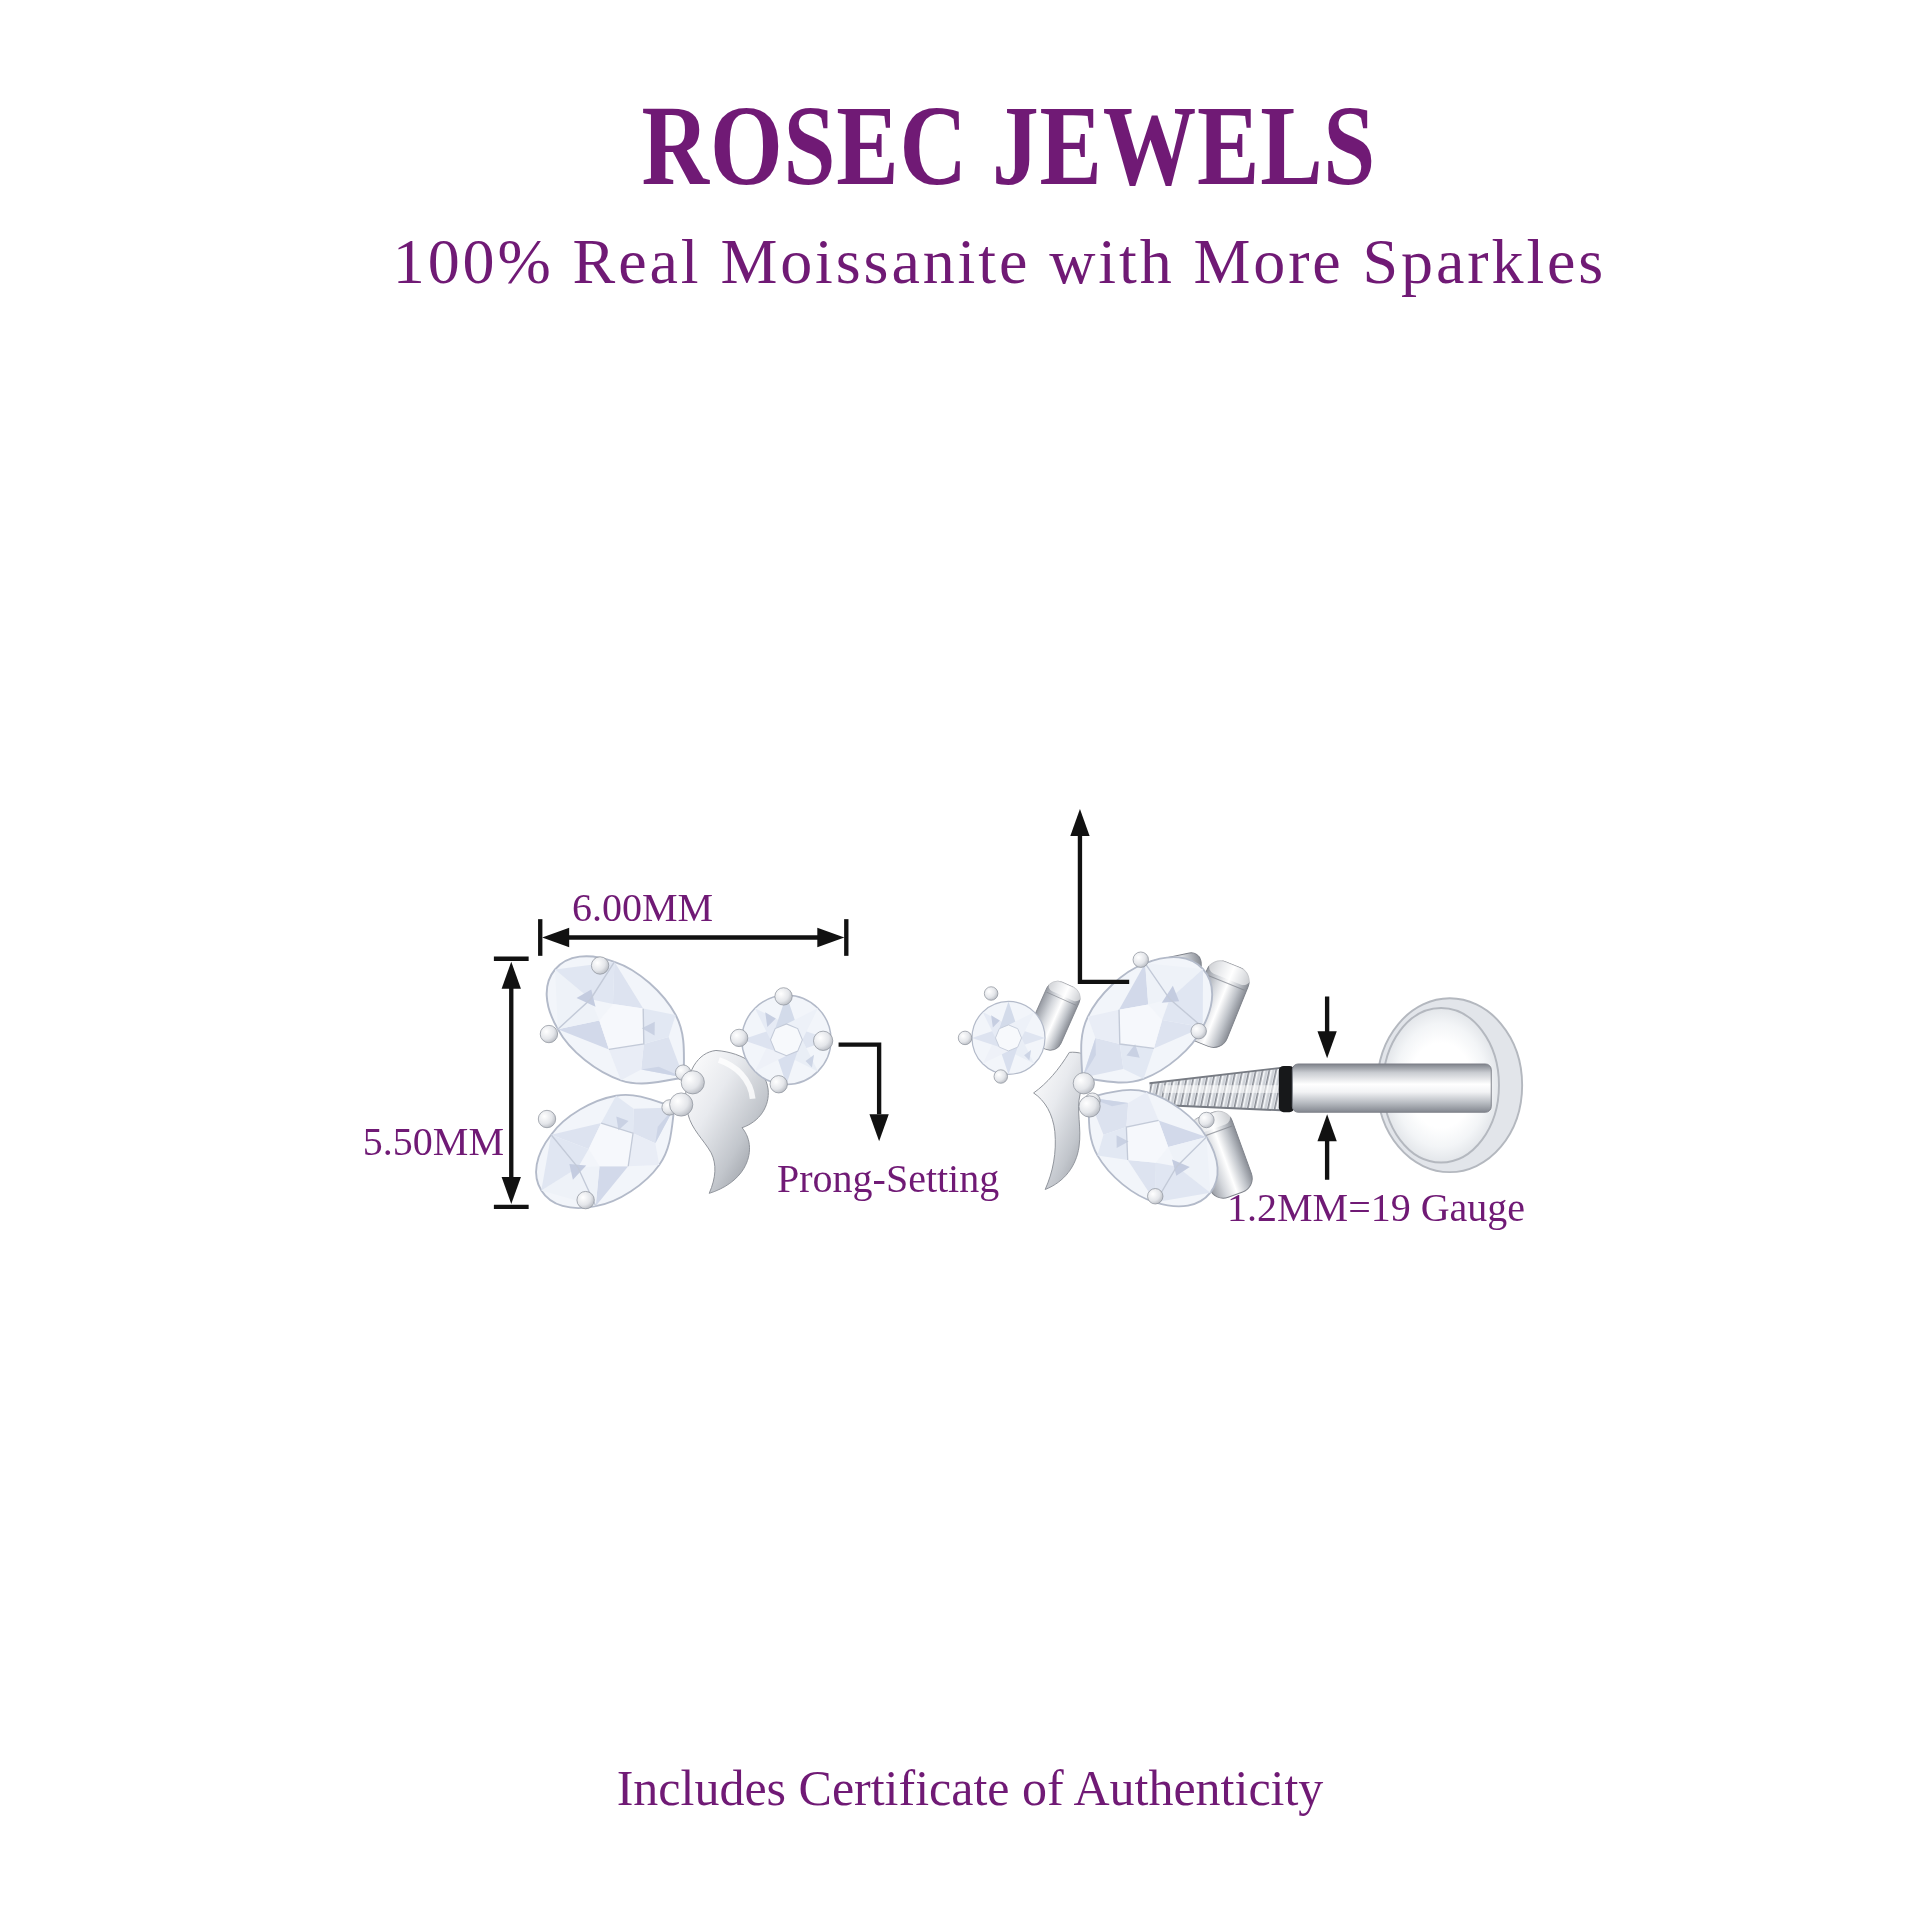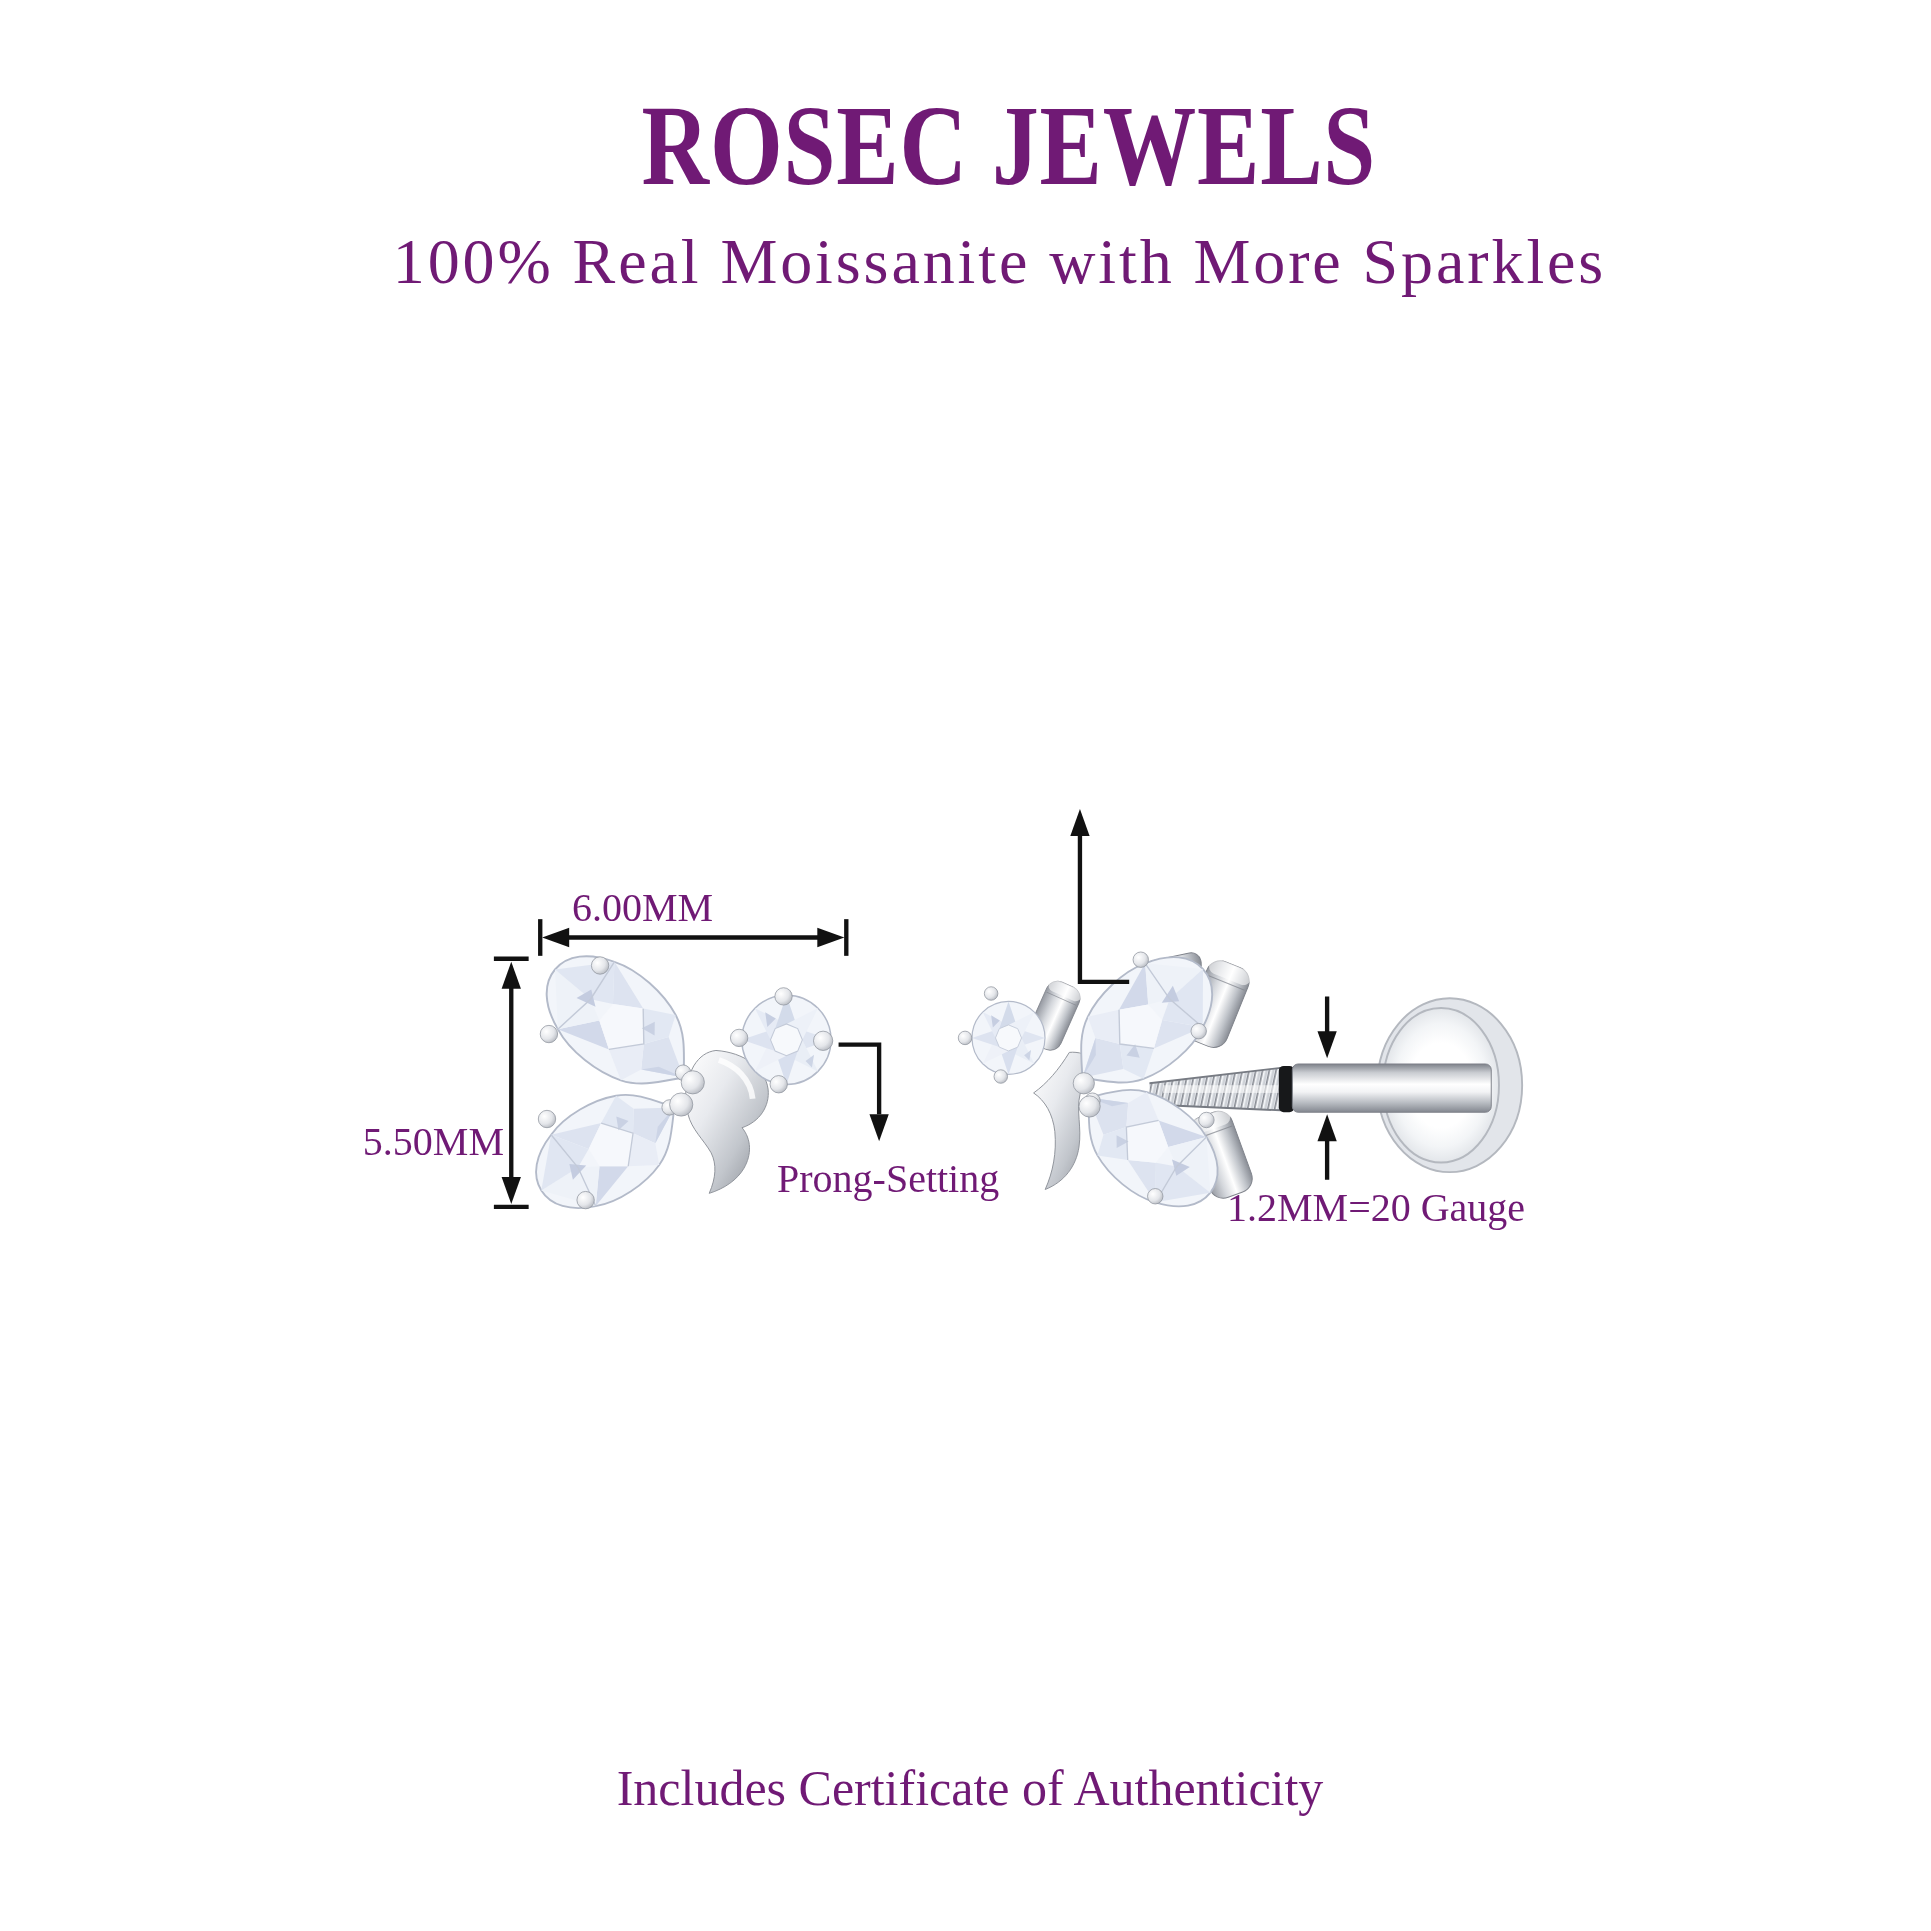--- a/index.html
+++ b/index.html
@@ -204,18 +204,18 @@
 
   <div class="abs callout">
   </div>
 
   <div class="abs dim-width">6.00MM</div>
 
   <div class="abs dim-height">5.50MM</div>
 
   <div class="abs prong-label">Prong-Setting</div>
 
-  <div class="abs gauge-label">1.2MM=20 Gauge</div>
+  <div class="abs gauge-label">1.2MM=19 Gauge</div>
 
   <div class="abs certificate">Includes Certificate of Authenticity</div>
 
 </div>
 
 
 </body></html>

